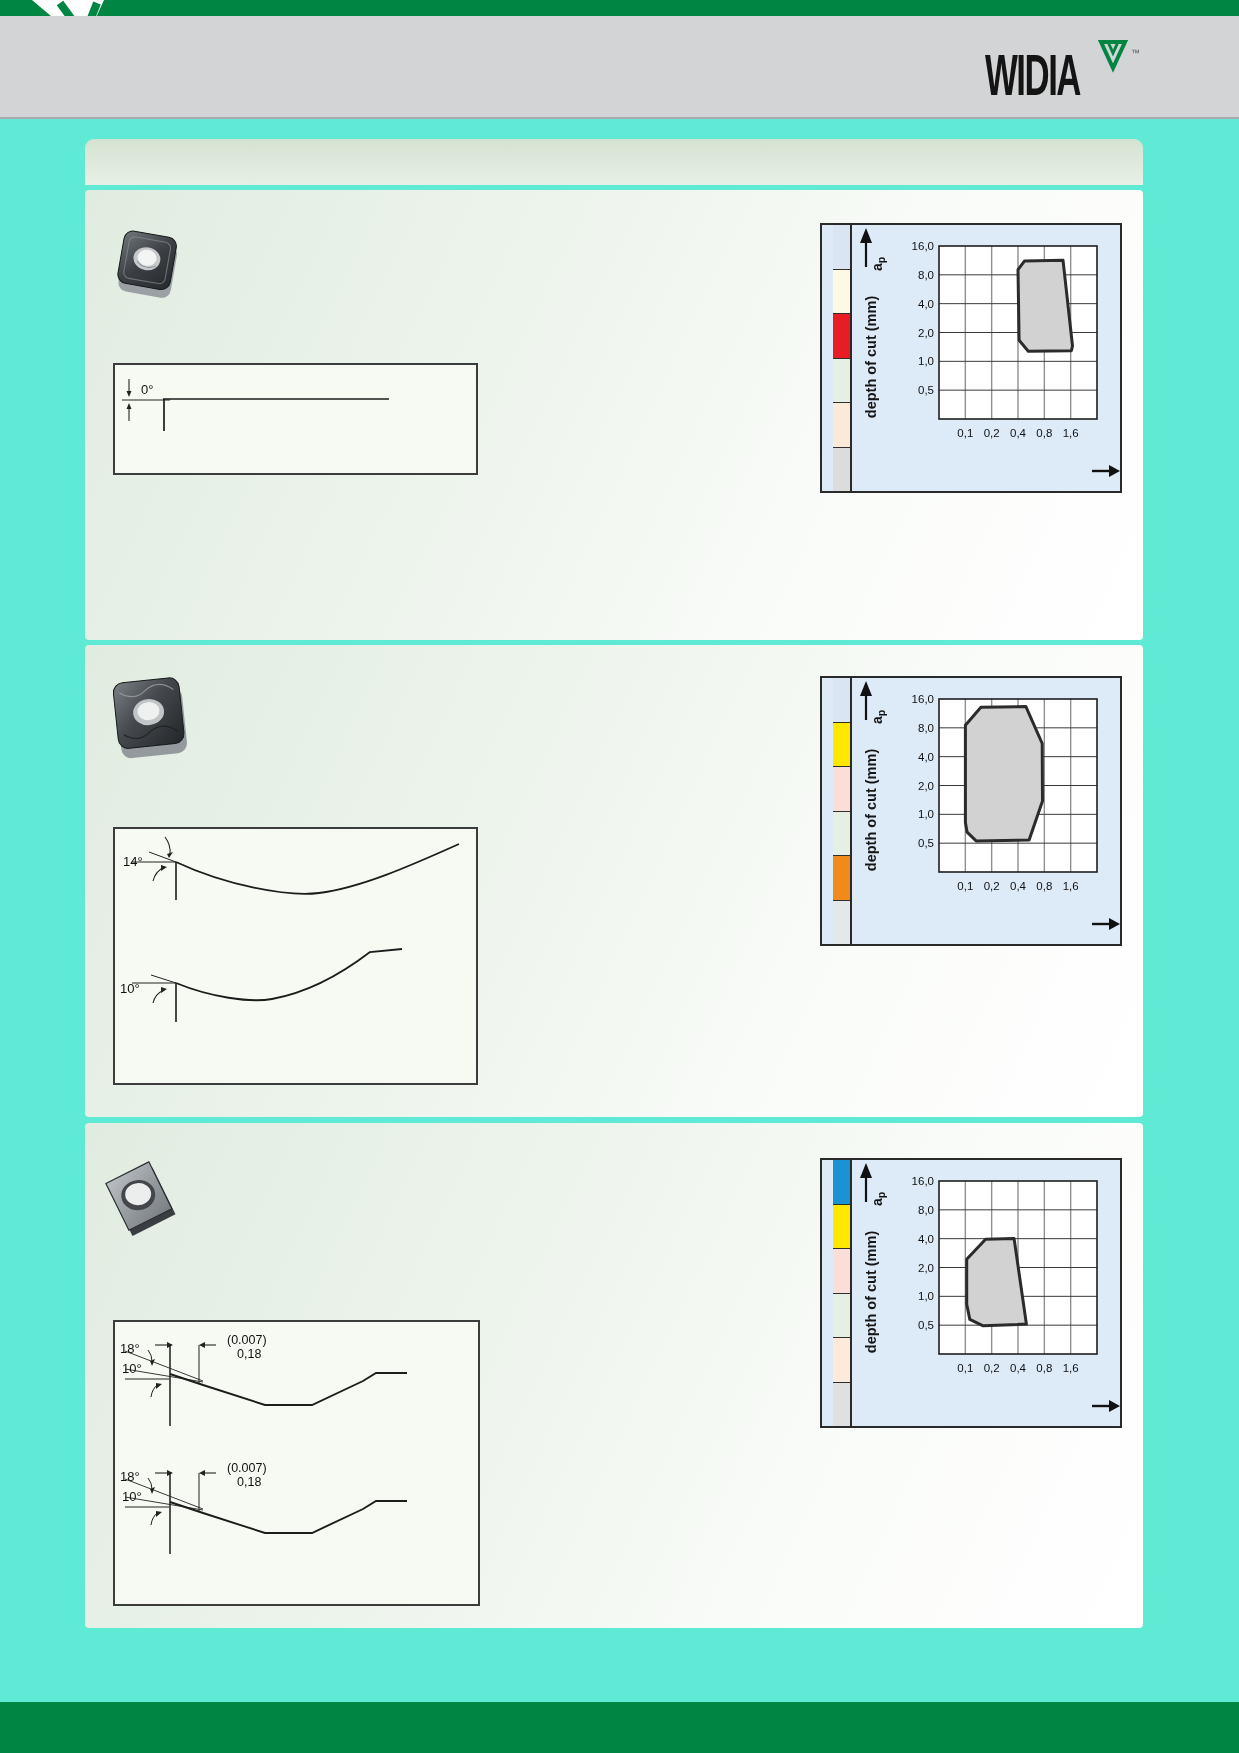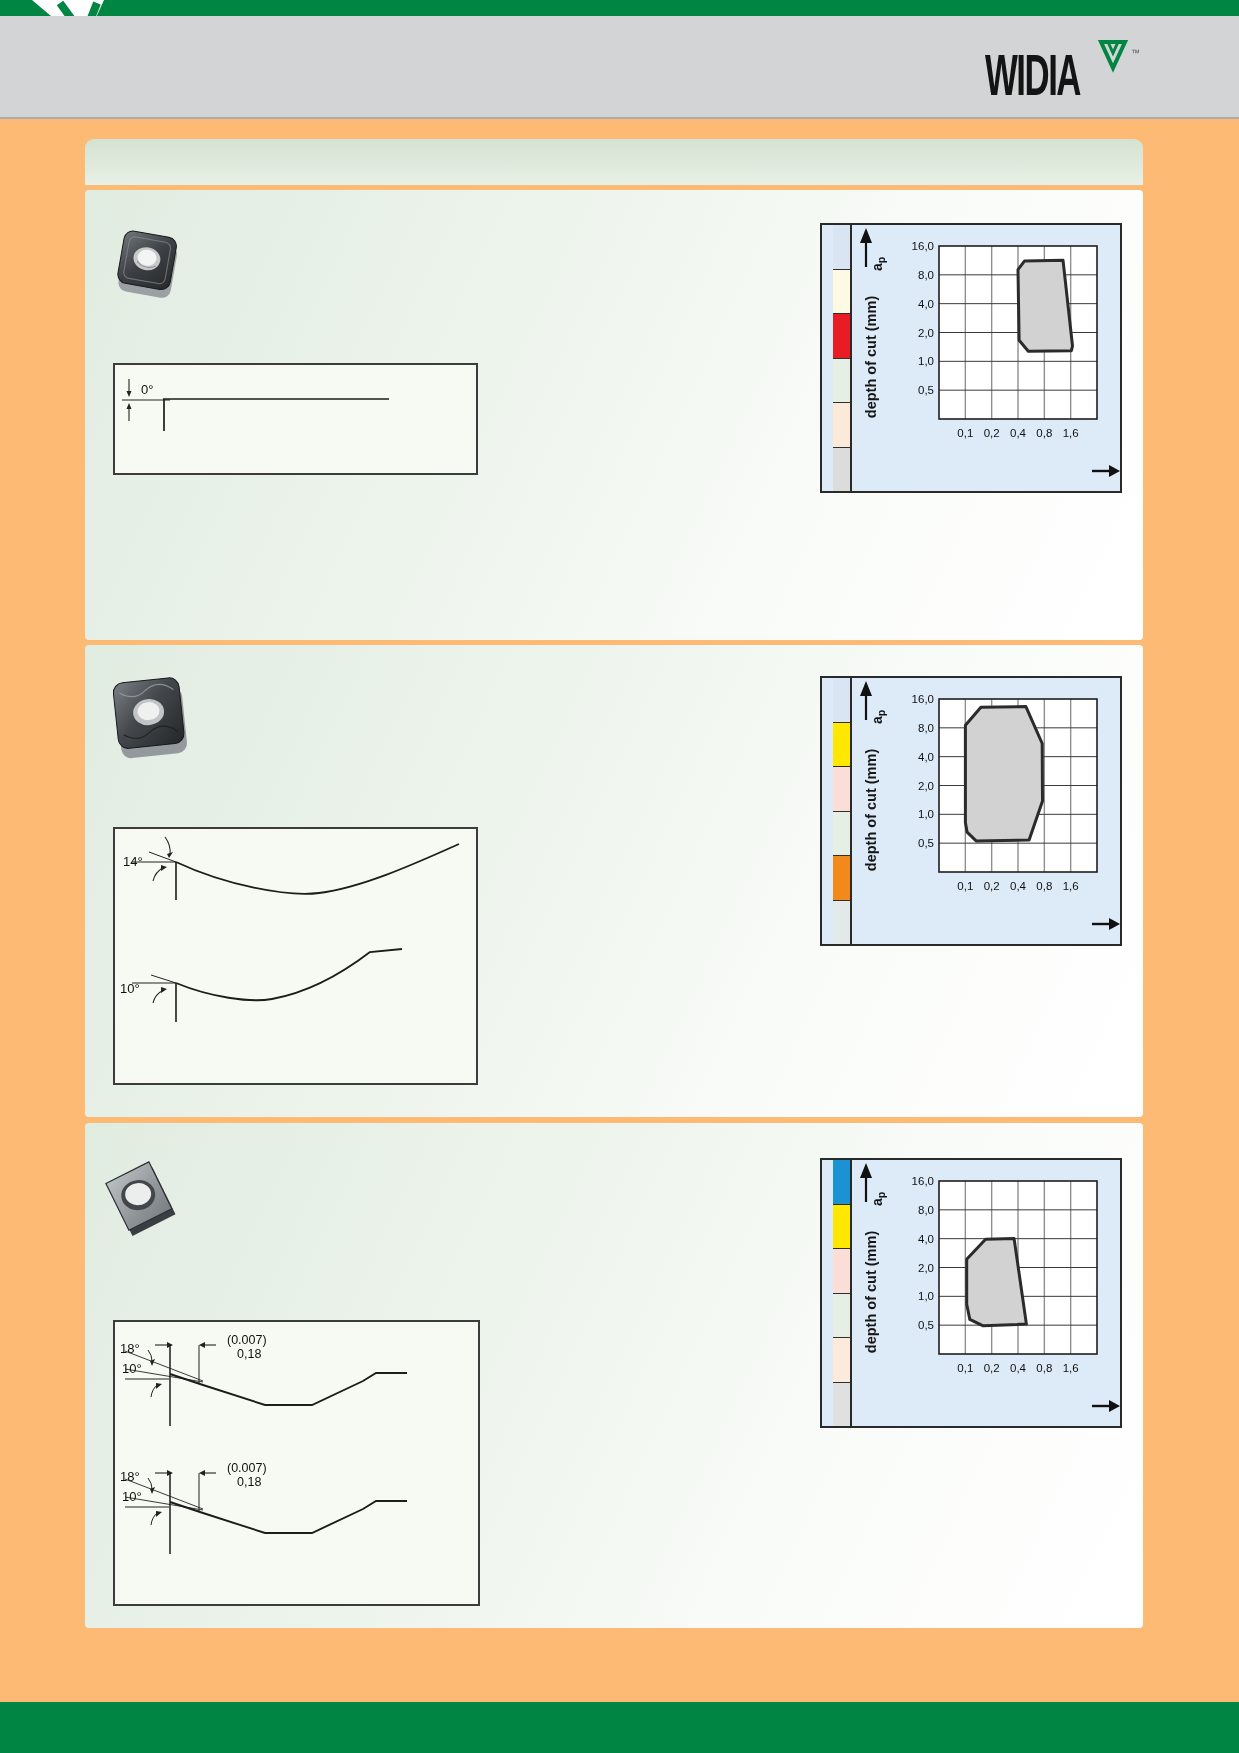--- a/index.html
+++ b/index.html
@@ -1,16 +1,16 @@
 <!DOCTYPE html>
 <html><head>
 <meta charset="utf-8">
 <style>
   html,body{margin:0;padding:0;background:#fff;}
-  .page{position:relative;width:1239px;height:1753px;background:#fdba74;overflow:hidden;
+  .page{position:relative;width:1239px;height:1753px;background:#5eead4;overflow:hidden;
         font-family:"Liberation Sans","DejaVu Sans",sans-serif;}
   .abs{position:absolute;}
   .top-bar{left:0;top:0;width:1239px;height:16px;background:#008542;}
   .header-band{left:0;top:16px;width:1239px;height:101px;background:#d3d4d5;border-bottom:2px solid #a9abac;}
   .brand-notch{left:28px;top:0;}
   .logo-wrap{left:985px;top:46px;width:220px;height:62px;}
   .logo-text{position:absolute;left:0;top:0;font-weight:bold;font-size:47px;color:#141414;
              letter-spacing:-2px;transform:scaleX(0.74) scaleY(1.22);transform-origin:left top;line-height:1;}
   .logo-chevron{position:absolute;left:108px;top:-10px;}
   .logo-tm{position:absolute;left:146px;top:2px;font-size:9px;color:#555;}

